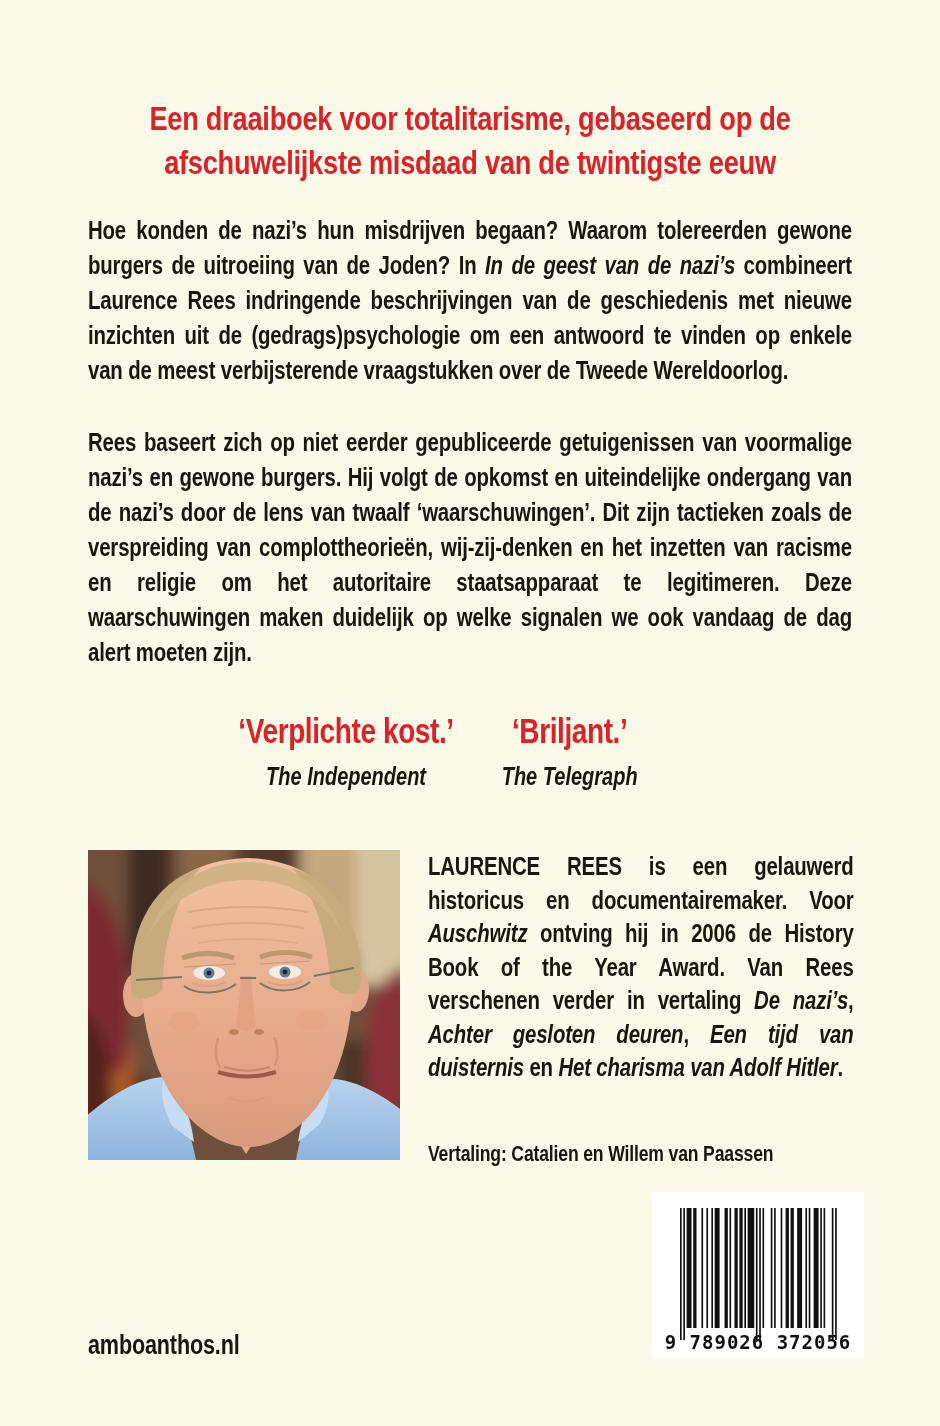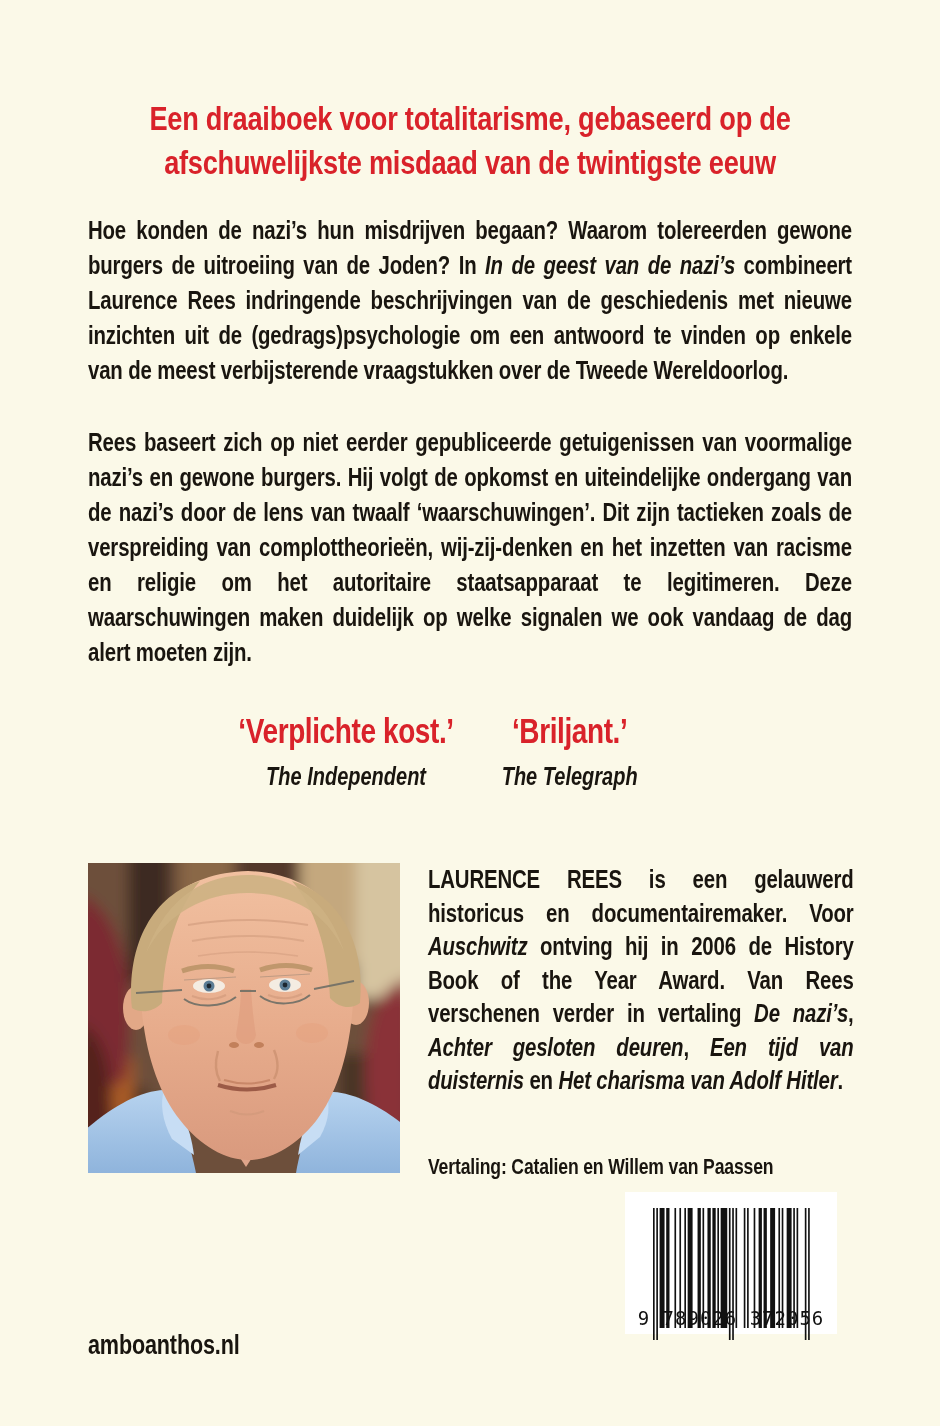--- a/index.html
+++ b/index.html
@@ -54,21 +54,21 @@
     font-size:35px;line-height:42px;font-weight:bold;
     color:var(--accent);letter-spacing:-0.5px;
   }
   .quote-source{
     margin-top:9px;
     font-size:25px;line-height:30px;
     font-weight:bold;font-style:italic;
   }
 
   
-  .author{position:absolute;left:88px;top:850px;width:764px;height:340px;margin-top:13px;}
+  .author{position:absolute;left:88px;top:850px;width:764px;height:340px;}
   .photo{
     position:absolute;left:0;top:0;width:312px;height:310px;
     background:#6d4f3b;overflow:hidden;
   }
   .photo svg{display:block;}
   .author-text{
     position:absolute;left:340px;top:0;width:532px;height:330px;
     transform:scaleX(0.8);transform-origin:0 0;
   }
   .bio{
@@ -81,22 +81,23 @@
     letter-spacing:-0.2px;
   }
 
   
   .publisher{
     position:absolute;left:88px;top:1330px;width:400px;
     transform:scaleX(0.8);transform-origin:0 0;
     font-size:27px;font-weight:bold;letter-spacing:-0.2px;
   }
   .barcode-box{
-    position:absolute;left:625px;top:1192px;width:212px;height:142px;
+    position:absolute;left:652px;top:1192px;width:212px;height:166px;
     background:var(--barcode_bg);
+    font-weight:bold;
   }
   .barcode-box svg{position:absolute;left:0;top:0;}
   .barcode-number{
     position:absolute;left:0;right:0;bottom:5px;
     text-align:center;
     font-family:"DejaVu Sans Mono",monospace;
     font-size:19px;letter-spacing:1px;color:#111;
   }
 </style>
 </head>

